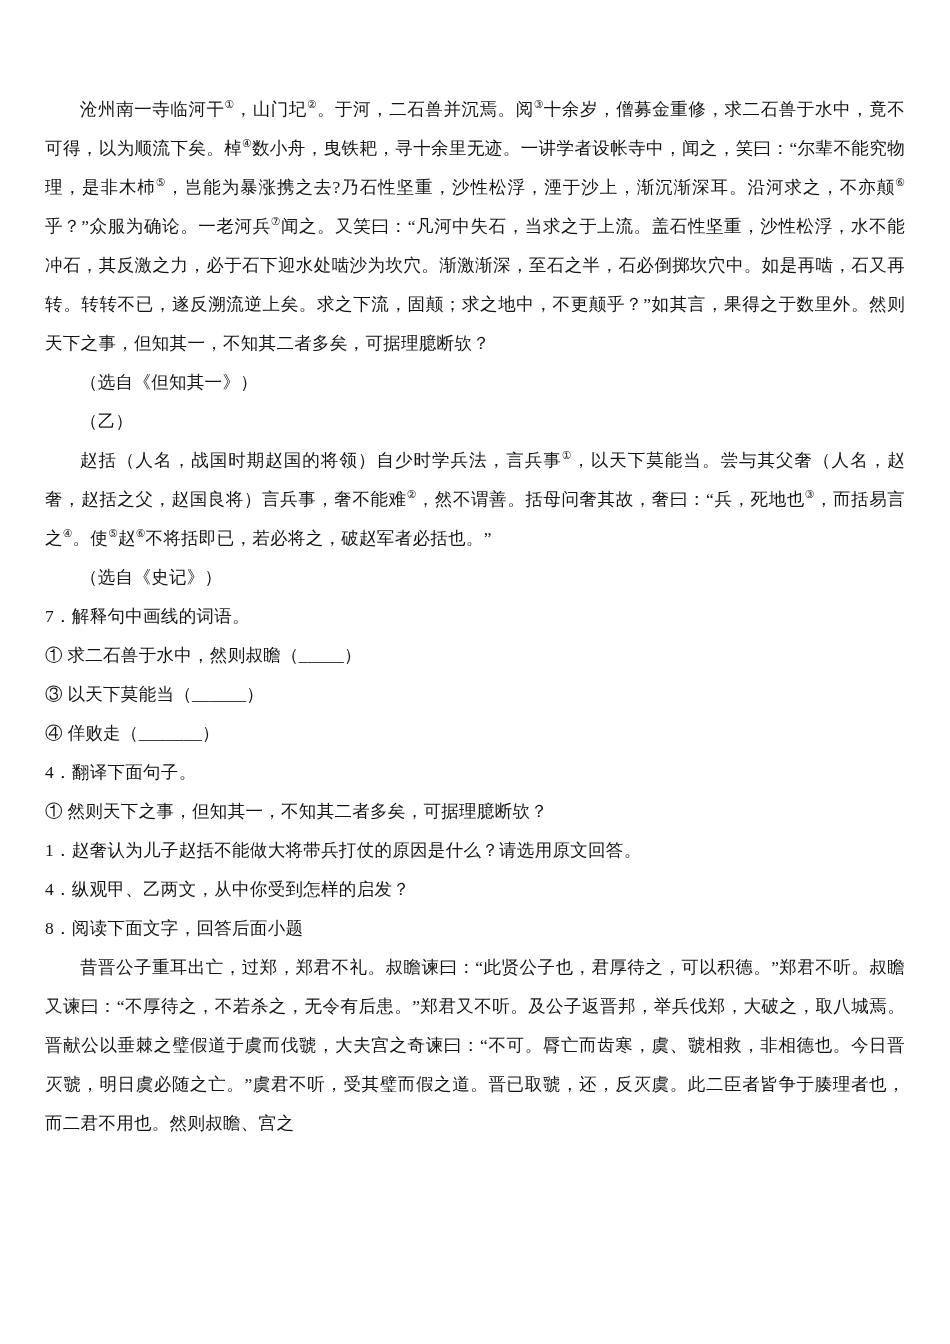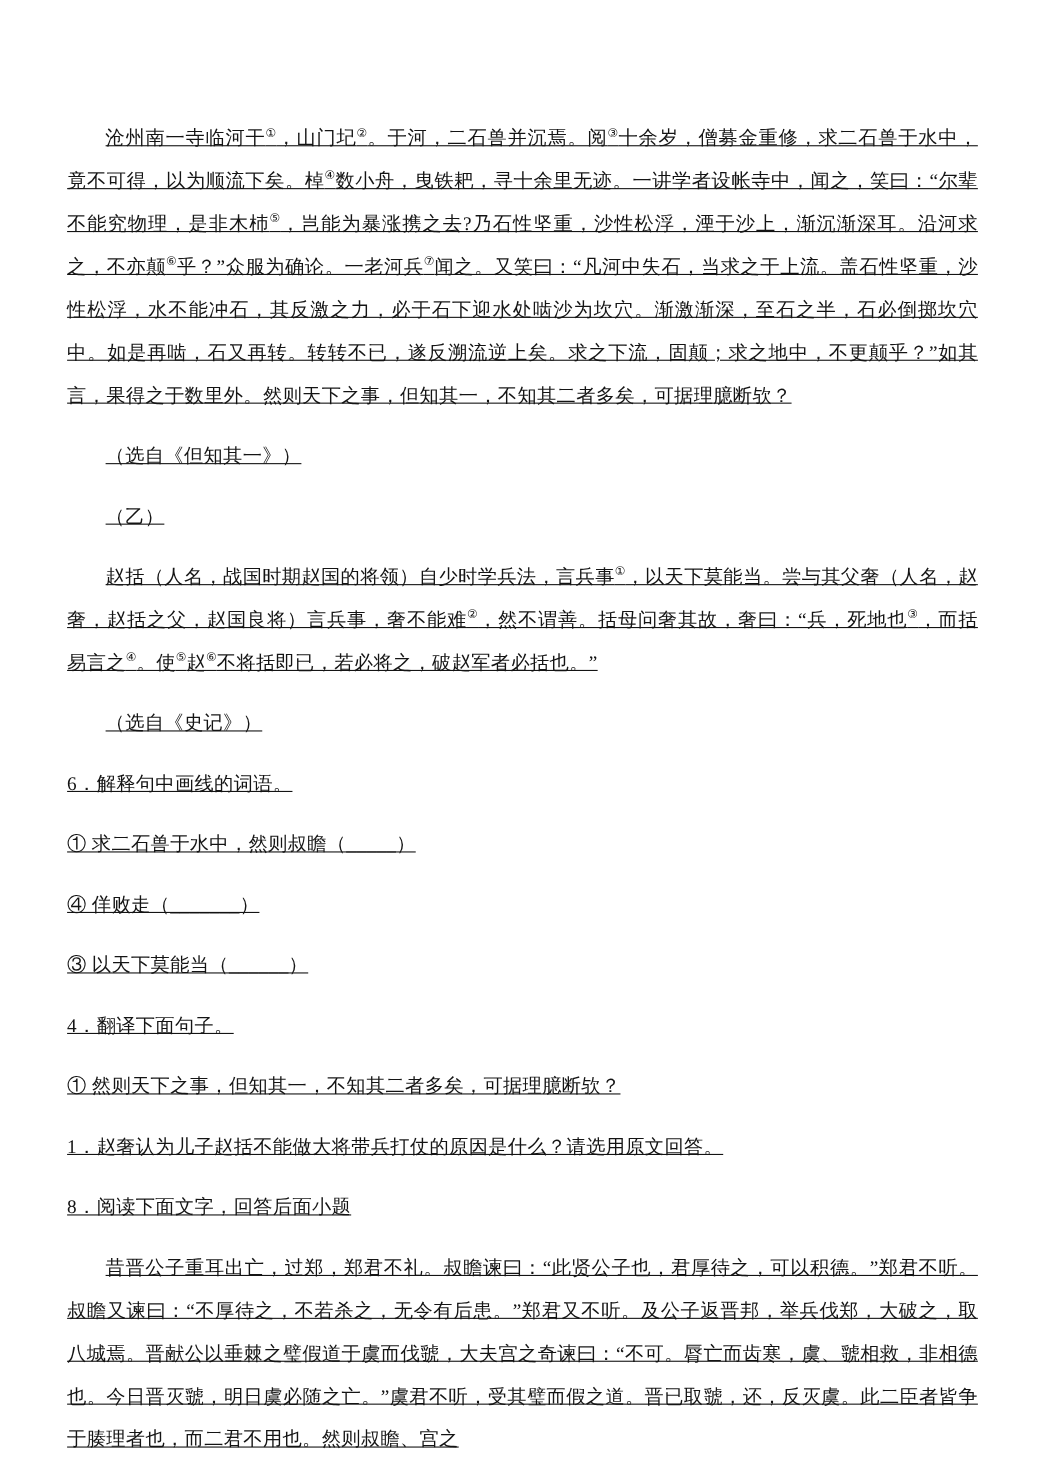--- a/index.html
+++ b/index.html
@@ -17,25 +17,24 @@
     width: 950px;
     height: 1344px;
     padding: 90px 45px 0 45px;
     font-family: "Liberation Serif", "DejaVu Serif", serif;
     font-size: 17.5px;
     line-height: 39px;
     color: #141414;
     background: #ffffff;
   }
   .para {
-    margin: 16px;
+    margin: 0;
     text-align: justify;
     letter-spacing: 0.3px;
     word-break: break-all;
-    text-decoration: underline;
   }
   .indent {
     text-indent: 2em;
   }
   .flush {
     text-indent: 0;
   }
   .para sup {
     font-size: 0.62em;
     vertical-align: super;
@@ -46,25 +45,26 @@
 </head>
 <body>
 
 <div class="page">
   <p class="para indent">沧州南一寺临河干<sup>①</sup>，山门圮<sup>②</sup>。于河，二石兽并沉焉。阅<sup>③</sup>十余岁，僧募金重修，求二石兽于水中，竟不可得，以为顺流下矣。棹<sup>④</sup>数小舟，曳铁耙，寻十余里无迹。一讲学者设帐寺中，闻之，笑曰：“尔辈不能究物理，是非木杮<sup>⑤</sup>，岂能为暴涨携之去?乃石性坚重，沙性松浮，湮于沙上，渐沉渐深耳。沿河求之，不亦颠<sup>⑥</sup>乎？”众服为确论。一老河兵<sup>⑦</sup>闻之。又笑曰：“凡河中失石，当求之于上流。盖石性坚重，沙性松浮，水不能冲石，其反激之力，必于石下迎水处啮沙为坎穴。渐激渐深，至石之半，石必倒掷坎穴中。如是再啮，石又再转。转转不已，遂反溯流逆上矣。求之下流，固颠；求之地中，不更颠乎？”如其言，果得之于数里外。然则天下之事，但知其一，不知其二者多矣，可据理臆断欤？</p>
   <p class="para indent">（选自《但知其一》）</p>
   <p class="para indent">（乙）</p>
   <p class="para indent">赵括（人名，战国时期赵国的将领）自少时学兵法，言兵事<sup>①</sup>，以天下莫能当。尝与其父奢（人名，赵奢，赵括之父，赵国良将）言兵事，奢不能难<sup>②</sup>，然不谓善。括母问奢其故，奢曰：“兵，死地也<sup>③</sup>，而括易言之<sup>④</sup>。使<sup>⑤</sup>赵<sup>⑥</sup>不将括即已，若必将之，破赵军者必括也。”</p>
   <p class="para indent">（选自《史记》）</p>
 
-  <p class="para flush">6．解释句中画线的词语。</p>
+  <p class="para flush">7．解释句中画线的词语。</p>
   <p class="para flush">① 求二石兽于水中，然则叔瞻（_____）</p>
+  <p class="para flush">③ 以天下莫能当（______）</p>
   <p class="para flush">④ 佯败走（_______）</p>
-  <p class="para flush">③ 以天下莫能当（______）</p>
 
   <p class="para flush">4．翻译下面句子。</p>
   <p class="para flush">① 然则天下之事，但知其一，不知其二者多矣，可据理臆断欤？</p>
 
   <p class="para flush">1．赵奢认为儿子赵括不能做大将带兵打仗的原因是什么？请选用原文回答。</p>
+  <p class="para flush">4．纵观甲、乙两文，从中你受到怎样的启发？</p>
   <p class="para flush">8．阅读下面文字，回答后面小题</p>
 
   <p class="para indent">昔晋公子重耳出亡，过郑，郑君不礼。叔瞻谏曰：“此贤公子也，君厚待之，可以积德。”郑君不听。叔瞻又谏曰：“不厚待之，不若杀之，无令有后患。”郑君又不听。及公子返晋邦，举兵伐郑，大破之，取八城焉。晋献公以垂棘之璧假道于虞而伐虢，大夫宫之奇谏曰：“不可。脣亡而齿寒，虞、虢相救，非相德也。今日晋灭虢，明日虞必随之亡。”虞君不听，受其璧而假之道。晋已取虢，还，反灭虞。此二臣者皆争于腠理者也，而二君不用也。然则叔瞻、宫之</p>
 </div>
 
 </body></html>

